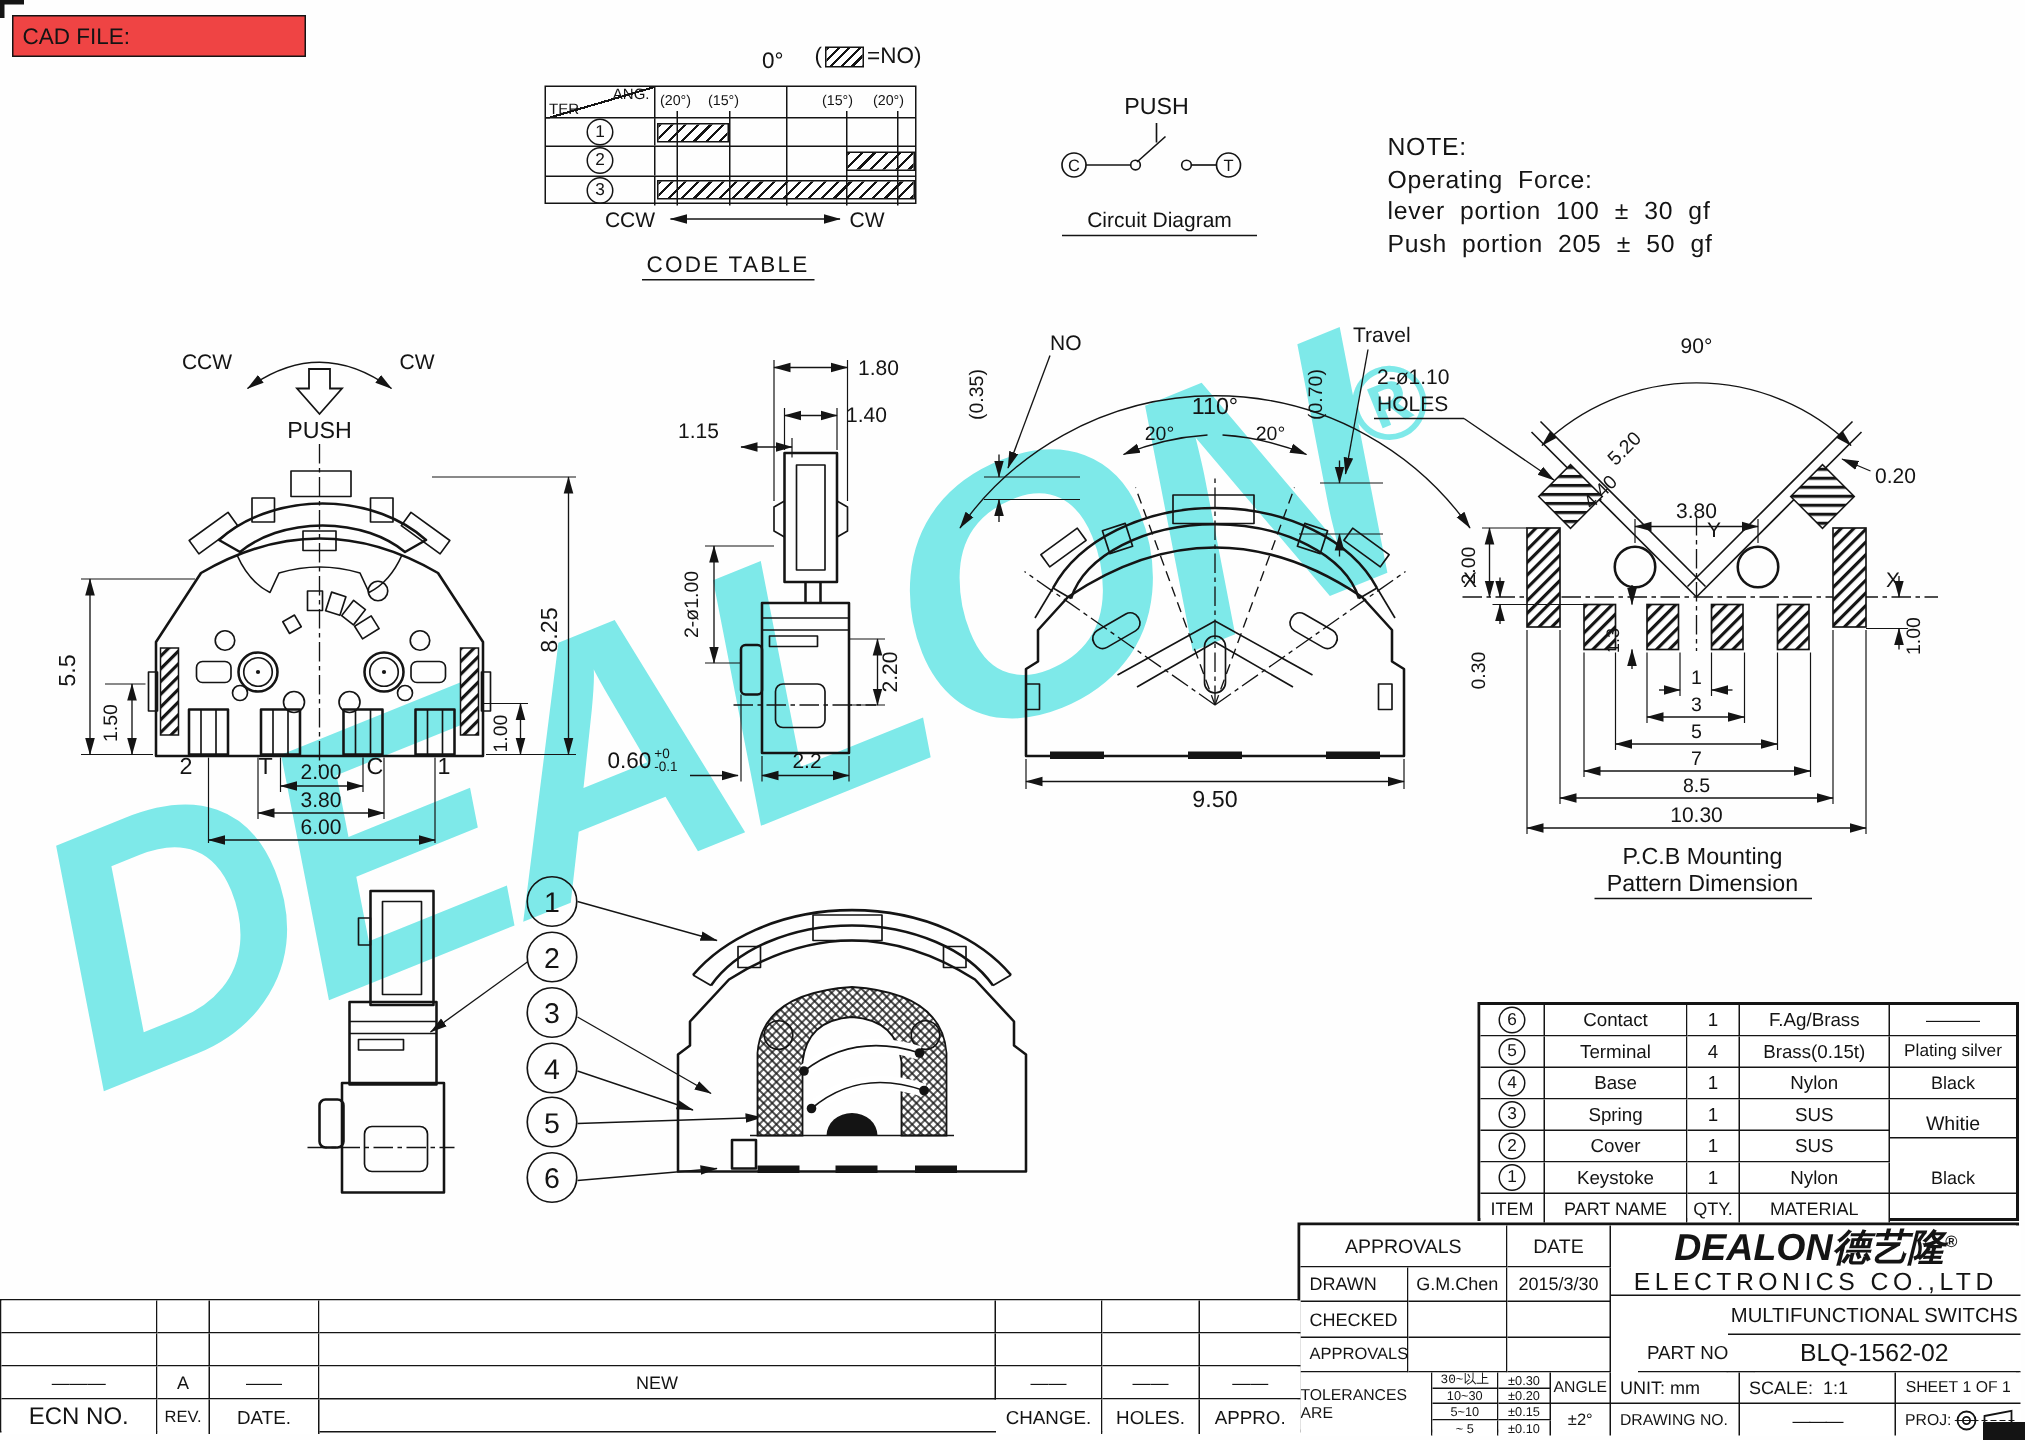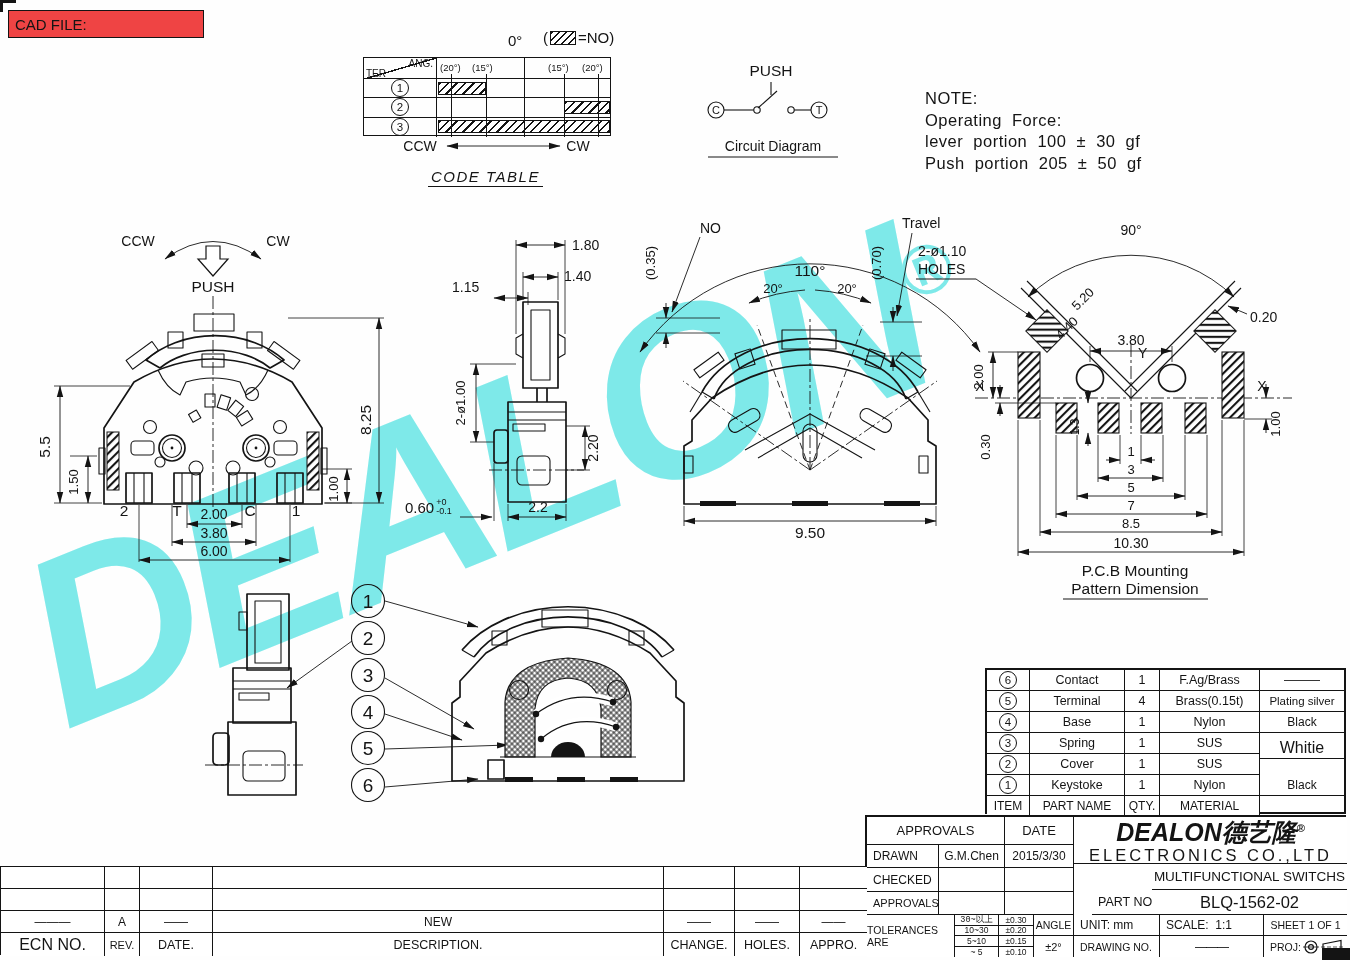--- a/index.html
+++ b/index.html
@@ -47,21 +47,21 @@
   
   .note{font-size:16.5px;line-height:21.5px;word-spacing:5px;letter-spacing:0.5px;}
   
   .cell{position:absolute;box-sizing:border-box;display:flex;align-items:center;justify-content:center;
         border-right:1.2px solid #141414;border-bottom:1.2px solid #141414;background:#fff;}
   .nr{border-right:none;} .nb{border-bottom:none;}
   .lft{justify-content:flex-start;padding-left:6px;}
   .parts{border:2px solid #141414;background:#fff;}
   .tblock{border:2px solid #141414;background:#fff;}
   .rev{border:1.5px solid #141414;background:#fff;}
-  .codetitle{font-size:15px;letter-spacing:1.5px;border-bottom:1.4px solid #141414;padding:0 3px 1px 3px;font-style:italic;}
+  .codetitle{font-size:15px;letter-spacing:1.5px;border-bottom:1.4px solid #141414;padding:0 3px 1px 3px;}
   .tolstack{display:inline-flex;flex-direction:column;font-size:9px;line-height:9px;vertical-align:middle;margin-left:2px;}
   .logo{font-size:25px;font-weight:900;font-style:italic;letter-spacing:0px;line-height:26px;}
   .corner-h{position:absolute;background:#141414;z-index:4;}
 </style>
 </head>
 <body>
 
 <div class="page">
 
   <div class="corner-h" style="left:0;top:0;width:16px;height:3px;"></div>
@@ -551,21 +551,21 @@
     <div class="cell" style="left:138px;top:63px;width:35px;height:21px;font-size:12.5px;">1</div>
     <div class="cell" style="left:173px;top:63px;width:100px;height:21px;font-size:12.5px;">SUS</div>
     <div class="cell nr" style="left:273px;top:63px;width:84px;height:21px;font-size:12px;">———</div>
 
     <div class="cell" style="left:0;top:84px;width:43px;height:21px;">
         <span class="circ">2</span>
       </div>
     <div class="cell" style="left:43px;top:84px;width:95px;height:21px;font-size:12.5px;">Cover</div>
     <div class="cell" style="left:138px;top:84px;width:35px;height:21px;font-size:12.5px;">1</div>
     <div class="cell" style="left:173px;top:84px;width:100px;height:21px;font-size:12.5px;">SUS</div>
-    <div class="cell nr" style="left:273px;top:68px;width:84px;height:21px;font-size:16px;">Whitie</div>
+    <div class="cell nr" style="left:273px;top:68px;width:84px;height:21px;font-size:13px;">Whitie</div>
 
     <div class="cell" style="left:0;top:105px;width:43px;height:21px;">
         <span class="circ">1</span>
       </div>
     <div class="cell" style="left:43px;top:105px;width:95px;height:21px;font-size:12.5px;">Keystoke</div>
     <div class="cell" style="left:138px;top:105px;width:35px;height:21px;font-size:12.5px;">1</div>
     <div class="cell" style="left:173px;top:105px;width:100px;height:21px;font-size:12.5px;">Nylon</div>
     <div class="cell nr" style="left:273px;top:105px;width:84px;height:21px;font-size:12px;">Black</div>
 
     <div class="cell nb" style="left:0;top:126px;width:43px;height:20px;font-size:12px;">ITEM</div>
@@ -654,19 +654,18 @@
     <div class="cell" style="left:104px;top:44px;width:35px;height:22px;font-size:12px;">A</div>
     <div class="cell" style="left:139px;top:44px;width:73px;height:22px;font-size:12px;">——</div>
     <div class="cell" style="left:212px;top:44px;width:451px;height:22px;font-size:12px;">NEW</div>
     <div class="cell" style="left:663px;top:44px;width:71px;height:22px;font-size:12px;">——</div>
     <div class="cell" style="left:734px;top:44px;width:65px;height:22px;font-size:12px;">——</div>
     <div class="cell nr" style="left:799px;top:44px;width:67px;height:22px;font-size:12px;">——</div>
 
     <div class="cell nb" style="left:0;top:66px;width:104px;height:23px;font-size:16px;">ECN NO.</div>
     <div class="cell nb" style="left:104px;top:66px;width:35px;height:23px;font-size:11px;">REV.</div>
     <div class="cell nb" style="left:139px;top:66px;width:73px;height:23px;font-size:12.5px;">DATE.</div>
-    <div class="cell nb" style="left:212px;top:66px;width:451px;height:23px;font-size:12.5px;">DESCRIPTION.</div>
     <div class="cell nb" style="left:663px;top:66px;width:71px;height:23px;font-size:12.5px;">CHANGE.</div>
     <div class="cell nb" style="left:734px;top:66px;width:65px;height:23px;font-size:12.5px;">HOLES.</div>
     <div class="cell nb nr" style="left:799px;top:66px;width:67px;height:23px;font-size:12.5px;">APPRO.</div>
   </div>
 
 </div>
 
 </body></html>

